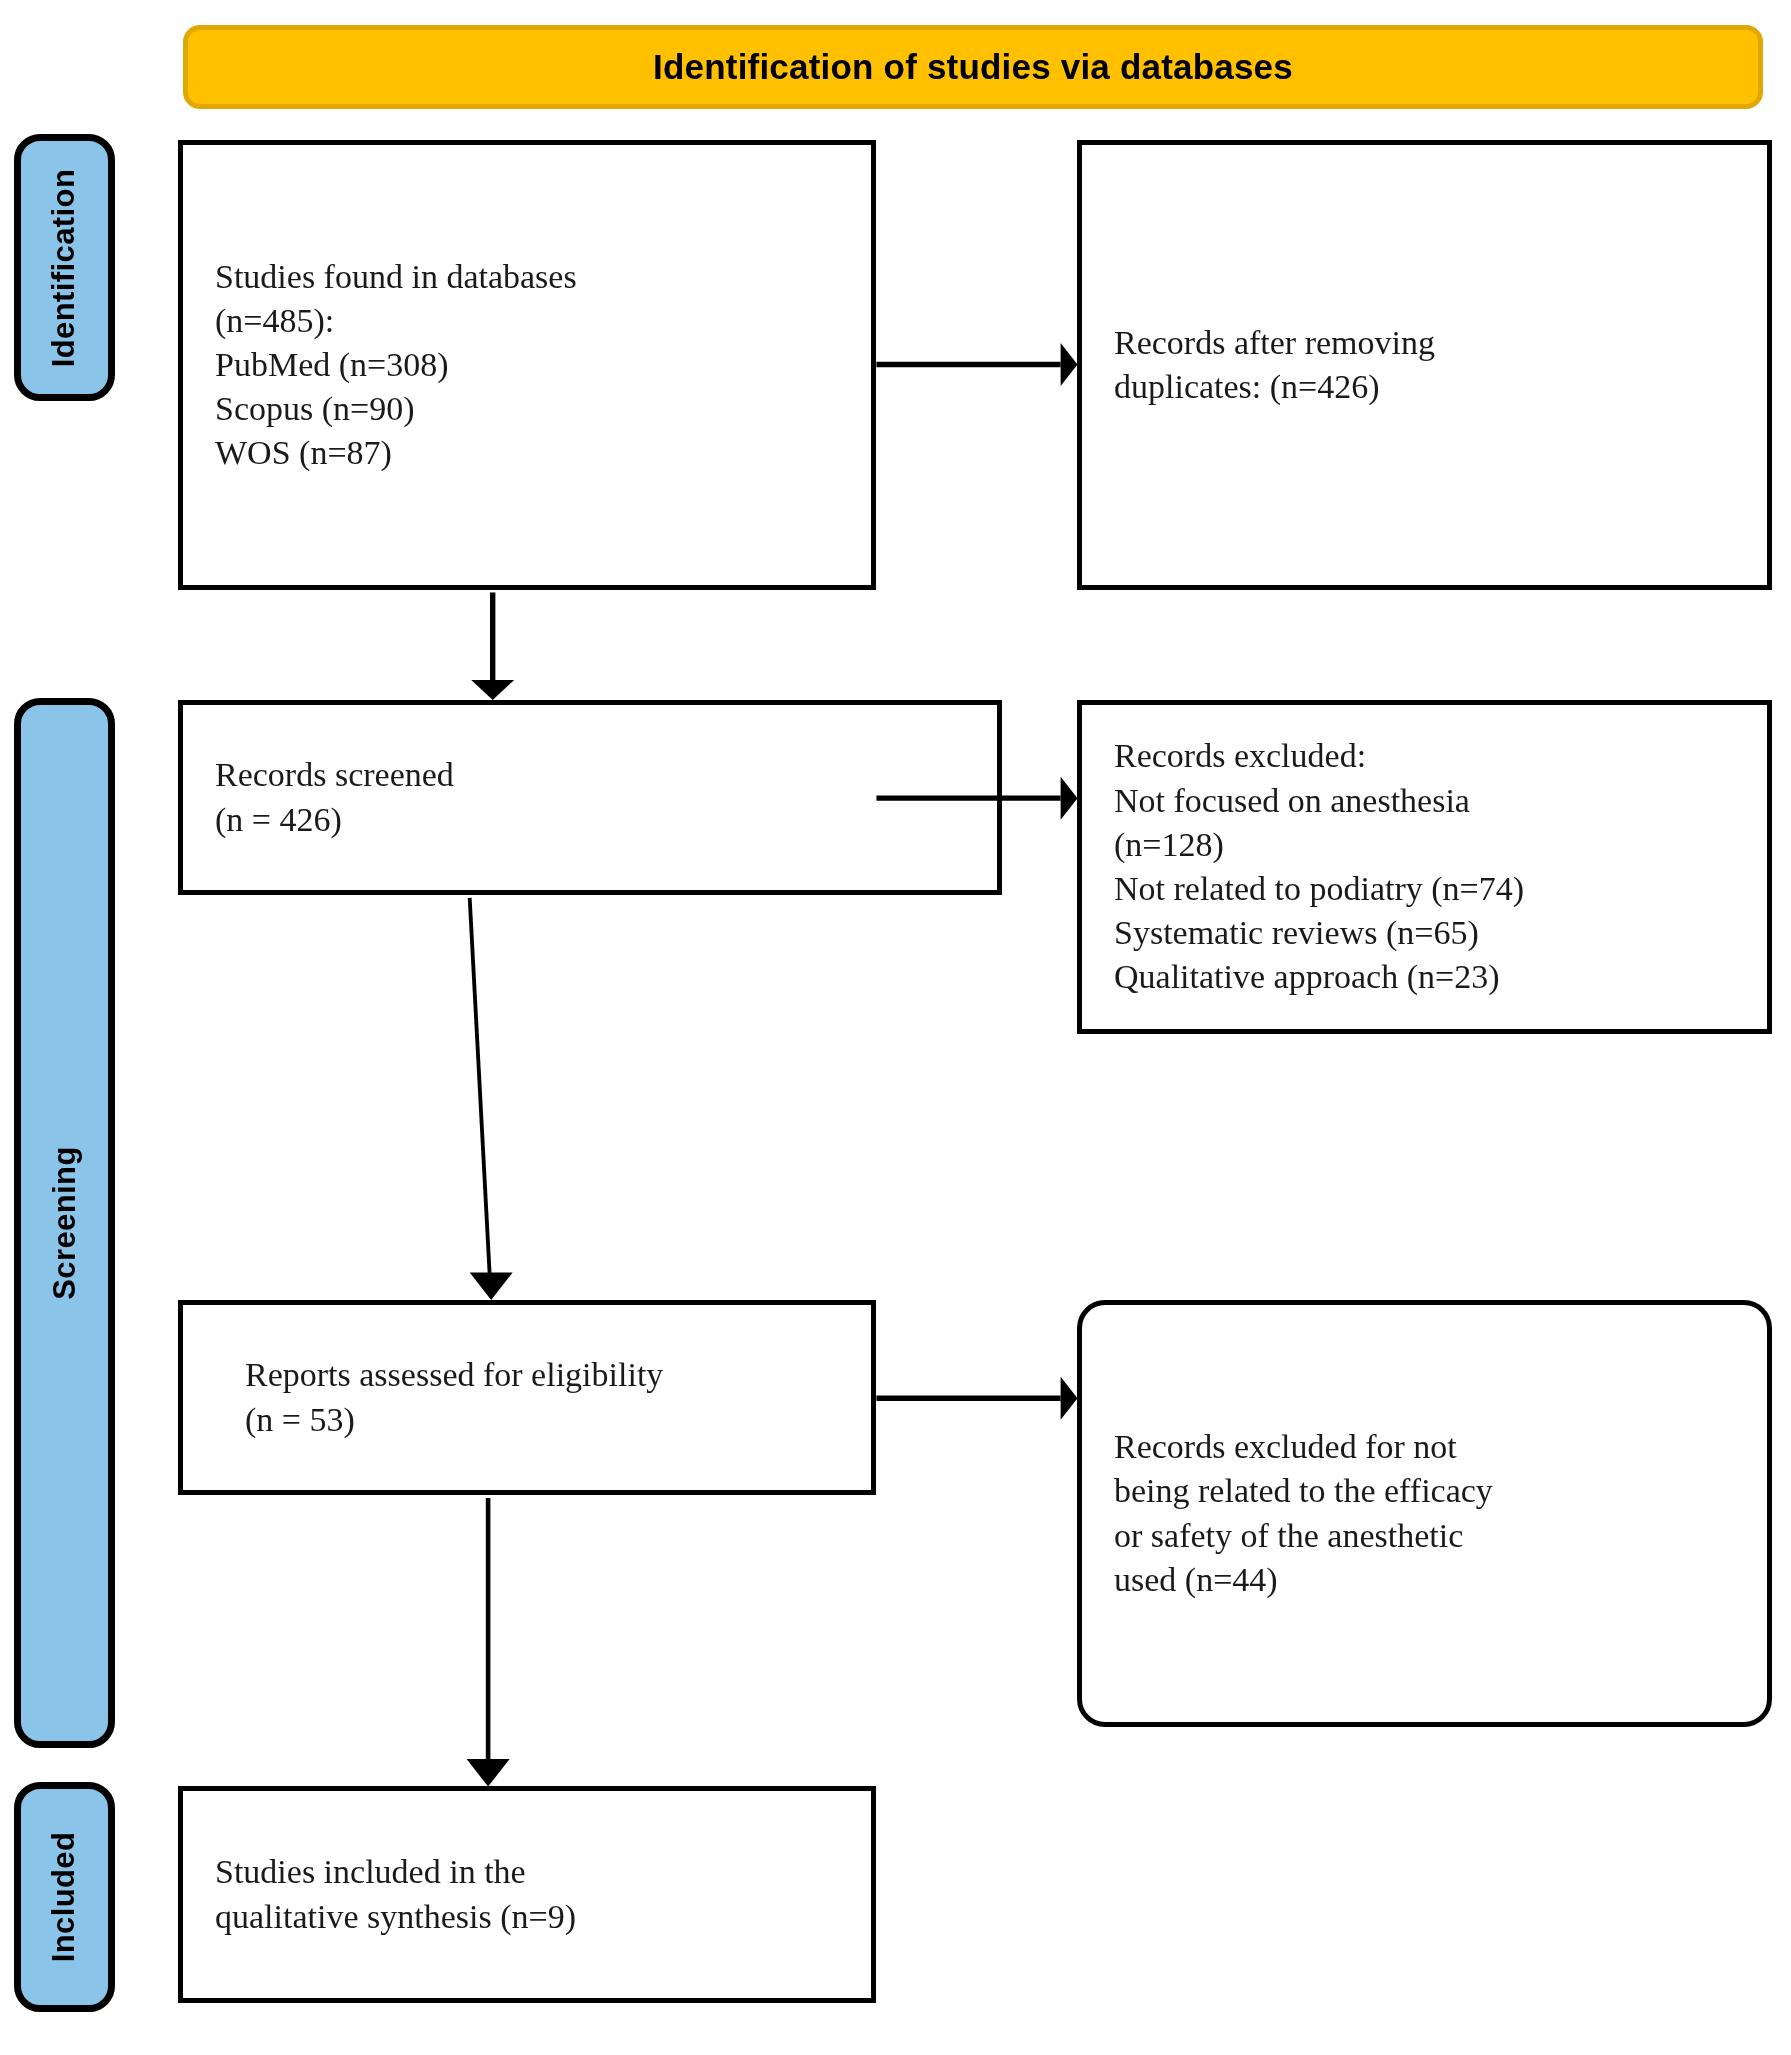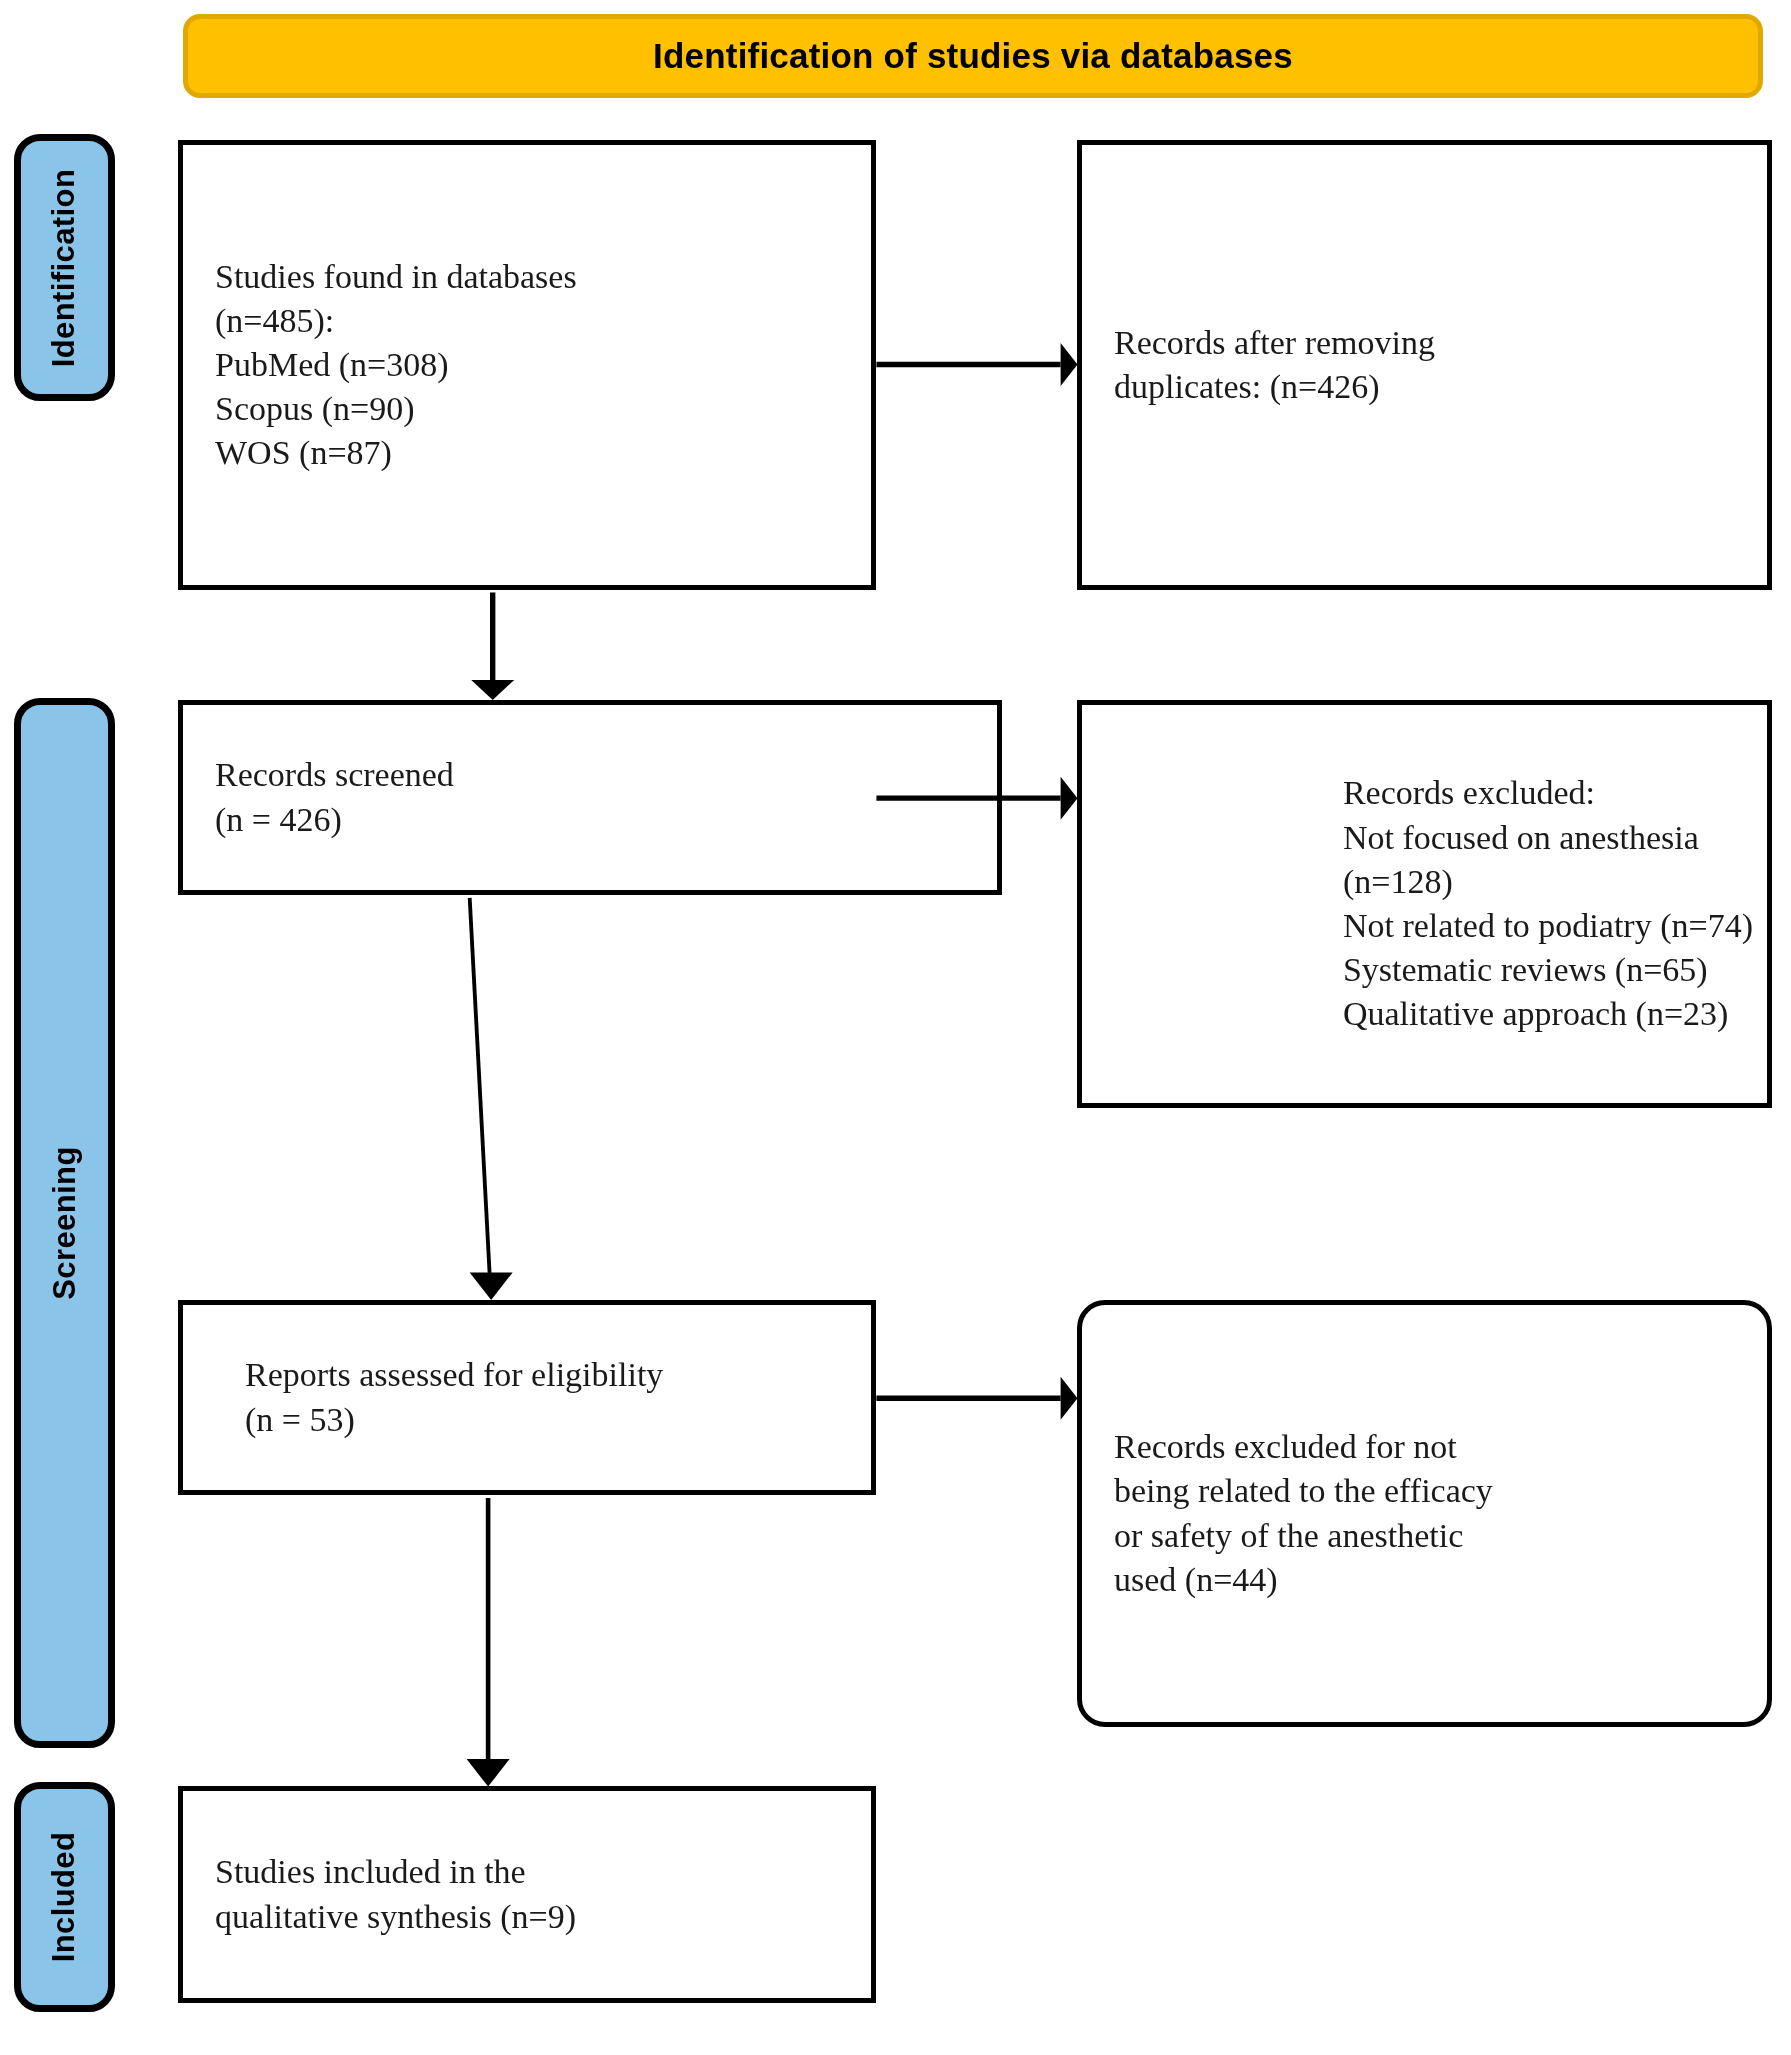--- a/index.html
+++ b/index.html
@@ -17,21 +17,21 @@
     width: 1792px;
     height: 2056px;
     background: #ffffff;
     overflow: hidden;
   }
 
   
   .banner {
     position: absolute;
     left: 183px;
-    top: 14px;
+    top: 25px;
     width: 1580px;
     height: 84px;
     background: #FFC000;
     border: 5.4px solid #E0A800;
     border-radius: 17px;
     box-sizing: border-box;
     display: flex;
     align-items: center;
     justify-content: center;
   }
@@ -86,21 +86,21 @@
     padding-left: 32px;
     padding-right: 14px;
     font-family: Liberation Serif, serif;
   }
 
   
   #node-studies-found     { left: 178px;  top: 140px;  width: 698px;  height: 450px; }
   #node-after-duplicates  { left: 1077px; top: 140px;  width: 695px;  height: 450px; }
   
   #node-records-screened  { left: 178px;  top: 700px;  width: 824px;  height: 195px; }
-  #node-records-excluded  { left: 1077px; top: 700px;  width: 695px;  height: 408px; justify-content: flex-end; }
+  #node-records-excluded  { left: 1077px; top: 700px;  width: 695px;  height: 334px; }
   
   #node-reports-assessed  { left: 178px;  top: 1300px; width: 698px;  height: 195px; padding-left: 30px; }
   #node-excluded-efficacy { left: 1077px; top: 1300px; width: 695px;  height: 427px; border-radius: 28px; }
   
   #node-studies-included  { left: 178px;  top: 1786px; width: 698px;  height: 217px; align-items: center; }
 
   
   #connectors {
     position: absolute;
     left: 0;

